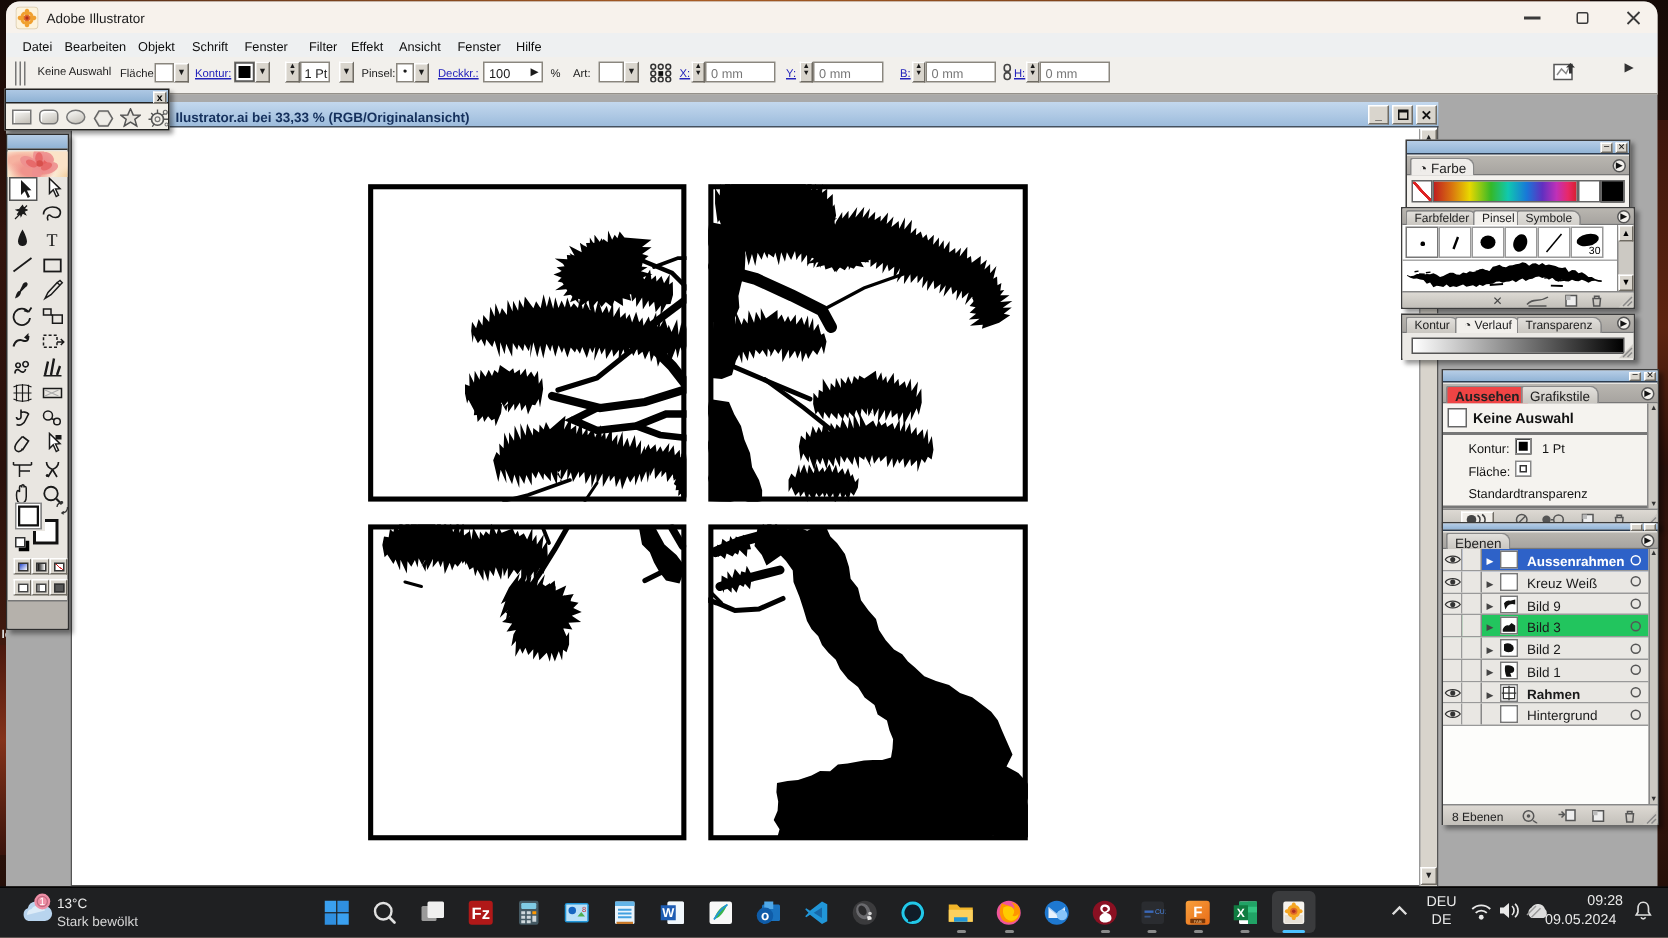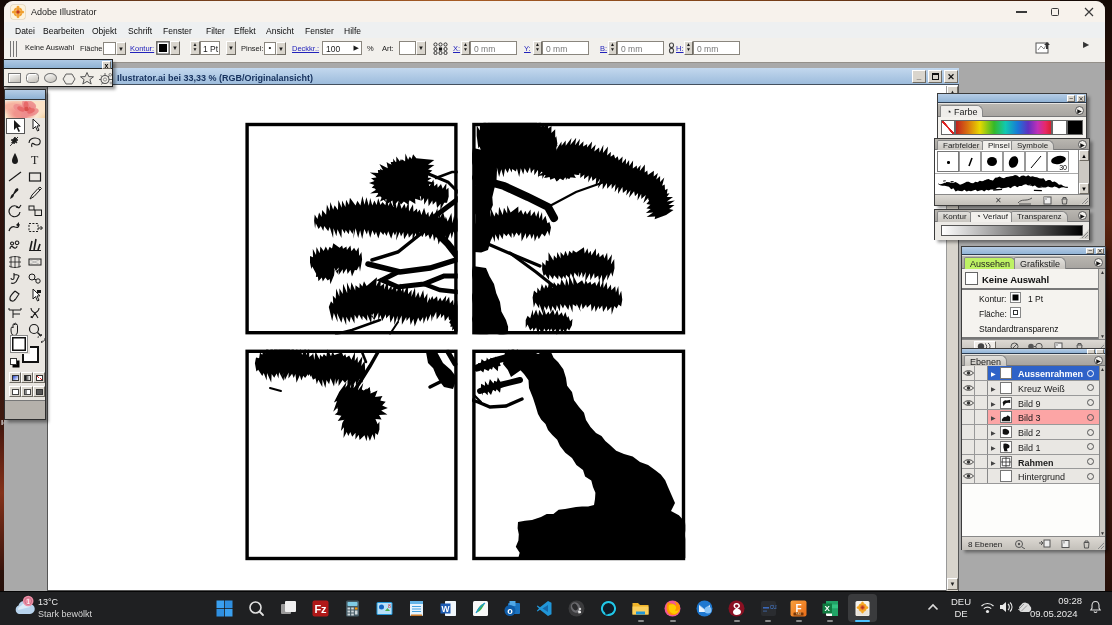--- a/index.html
+++ b/index.html
@@ -471,21 +471,21 @@
       <path d="M10 0 L10 10 L0 10 Z" fill="#d0cdc7"></path>
       <path d="M3 9 L9 3 M6 9 L9 6" stroke="#888"></path>
     </svg>
 </div>
 
 <div class="pal" style="left:961px;top:246px;width:145px;height:106px;">
   <div class="ptitle" style="height:8px;"></div>
   <span class="abs bevel" style="right:11px;top:1px;width:8px;height:6px;font-size:7px;line-height:4px;text-align:center;color:#111;">−</span>
   <span class="abs bevel" style="right:1px;top:1px;width:8px;height:6px;font-size:6px;line-height:5px;text-align:center;color:#111;">✕</span>
   <div class="tabrow" style="left:0;top:9px;width:143px;height:13px;"></div>
-  <span class="tab" style="left:2px;top:10px;background:#bef264;font-weight:normal;">Aussehen</span>
+  <span class="tab" style="left:2px;top:10px;background:#ef4444;font-weight:bold;">Aussehen</span>
   <span class="tab" style="left:52px;top:10px;">Grafikstile</span>
   <span class="rbtn" style="right:2px;top:11px;">▶</span>
   <div class="abs" style="left:0;top:22px;width:136px;height:70px;background:#f5f3ef;font-size:8.5px;color:#111;">
     <span class="abs" style="left:3px;top:3px;width:13px;height:13px;background:#fff;border:1.5px solid #666;"></span>
     <span class="abs" style="left:20px;top:5px;font-weight:bold;font-size:9.5px;">Keine Auswahl</span>
     <div class="abs" style="left:0;top:19px;width:136px;height:1.5px;background:#777;"></div>
     <span class="abs" style="left:17px;top:25px;">Kontur:</span>
     <span class="abs" style="left:48px;top:23px;width:11px;height:11px;background:#000;border:1px solid #888;box-shadow:inset 0 0 0 1.5px #fff;"></span>
     <span class="abs" style="left:66px;top:25px;">1 Pt</span>
     <span class="abs" style="left:17px;top:40px;">Fläche:</span>
@@ -573,21 +573,21 @@
       </span>
 <span class="abs" style="left:13px;top:0;width:13px;height:100%;background:#e9e7e3;border-right:1px solid #888;"></span>
 <span class="abs" style="left:29px;top:4px;font-size:6px;color:#444;">▶</span>
 <svg class="abs" style="left:38px;top:1px;border:1px solid #777;background:#fff" width="12" height="12" viewBox="0 0 12 12">
         <rect width="12" height="12" fill="#fff"></rect>
         <path d="M2 5 Q4 2 7 3 L11 2 L11 6 Q7 5 5 7 L3 10 Z" fill="#111"></path>
       </svg>
 <span class="abs" style="left:56px;top:3px;font-size:9px;font-weight:normal;color:#1a1a1a;">Bild 9</span>
 <span class="abs" style="right:5px;top:3.5px;width:7px;height:7px;border-radius:50%;border:1.2px solid #555;"></span>
 </div>
-<div class="abs" style="left:0;top:61.2px;width:137px;height:14.75px;background:#fca5a5;border-bottom:1px solid #999;">
+<div class="abs" style="left:0;top:61.2px;width:137px;height:14.75px;background:#22c55e;border-bottom:1px solid #999;">
 <span class="abs" style="left:0;top:0;width:13px;height:100%;background:#e9e7e3;border-right:1px solid #999;"></span>
 <span class="abs" style="left:13px;top:0;width:13px;height:100%;background:#e9e7e3;border-right:1px solid #888;"></span>
 <span class="abs" style="left:29px;top:4px;font-size:6px;color:#444;">▶</span>
 <svg class="abs" style="left:38px;top:1px;border:1px solid #777;background:#fff" width="12" height="12" viewBox="0 0 12 12">
         <rect width="12" height="12" fill="#fff"></rect>
         <path d="M1 9 Q3 5 6 6 L8 4 L11 6 L11 11 L1 11 Z" fill="#111"></path>
       </svg>
 <span class="abs" style="left:56px;top:3px;font-size:9px;font-weight:normal;color:#1a1a1a;">Bild 3</span>
 <span class="abs" style="right:5px;top:3.5px;width:7px;height:7px;border-radius:50%;border:1.2px solid #555;"></span>
 </div>

